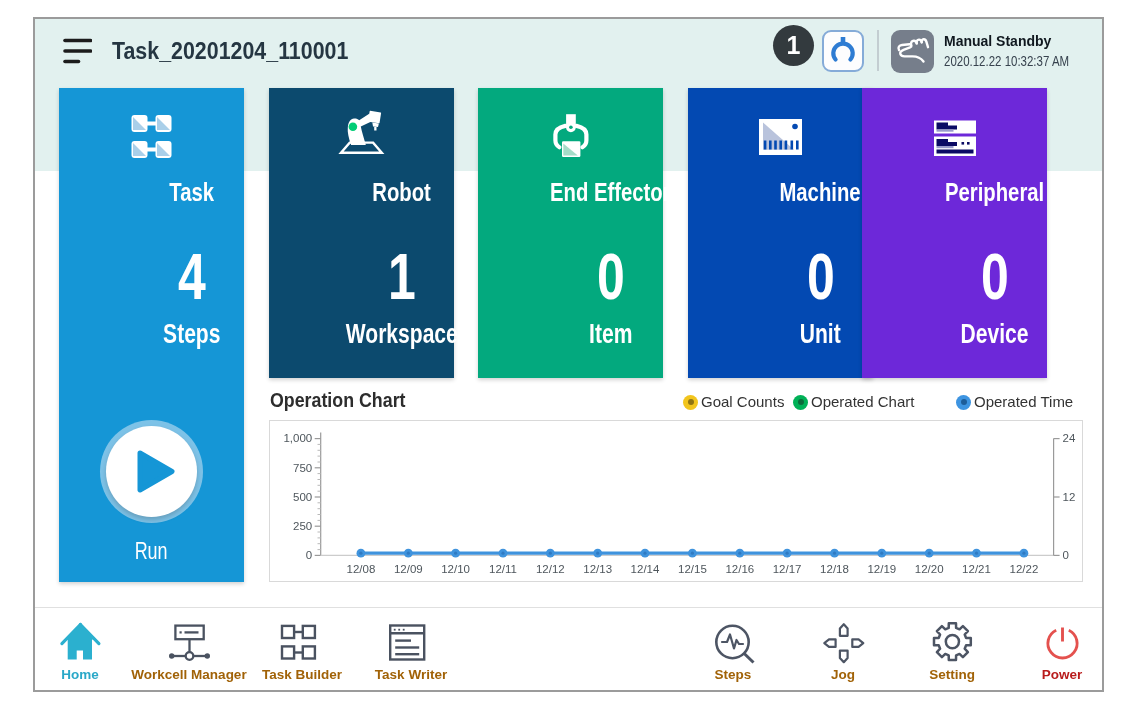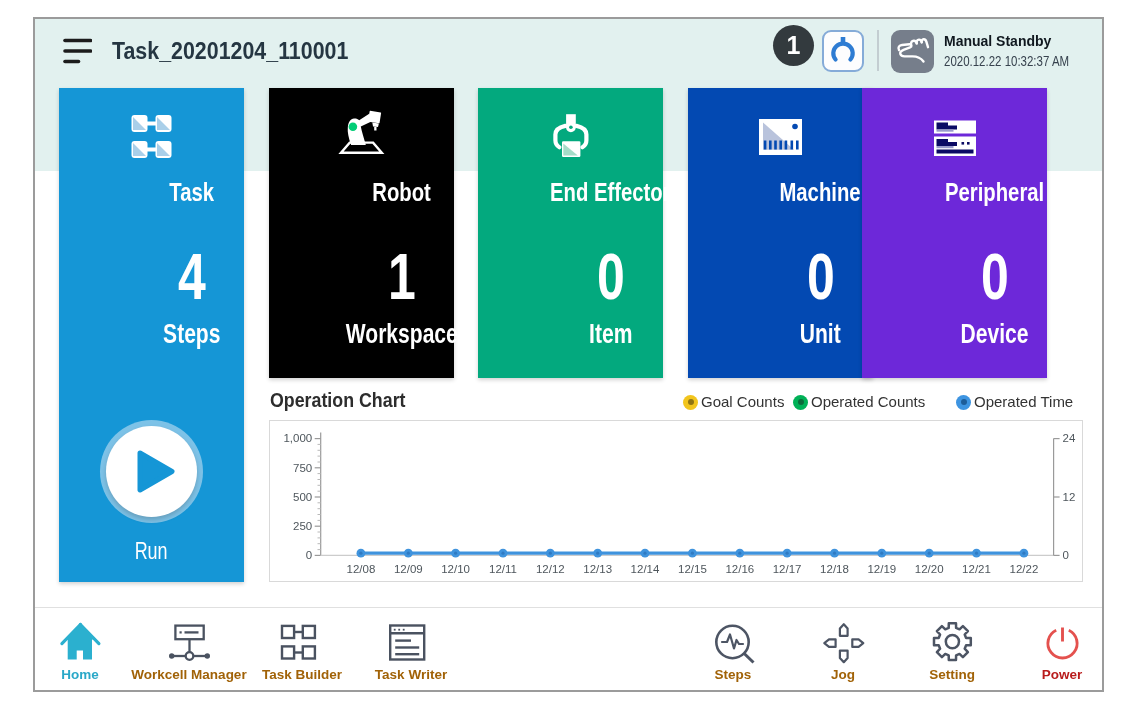--- a/index.html
+++ b/index.html
@@ -14,21 +14,21 @@
   .handbtn { left:891px; top:30px; width:43px; height:43px; background:#767e8b; border-radius:9px; }
   .mstandby { left:944px; top:33px; font-size:14px; font-weight:bold; color:#10181f; }
   .mdate { left:944px; top:53px; font-size:14px; color:#37424e; transform:scaleX(0.82); transform-origin:left; white-space:nowrap; }
   .card { top:88px; width:185px; height:290px; color:#fff; text-align:center; box-shadow:0 2px 4px rgba(0,0,0,0.18);padding-left:40px; }
   .card .icon { position:absolute; top:16px; left:0; width:100%; height:72px; }
   .card .t1 { position:absolute; top:88.5px; width:100%; font-size:26px; line-height:30px; font-weight:bold; }
   .card .num { position:absolute; top:157px; width:100%; font-size:64px; font-weight:bold; line-height:64px; }
   .card .t2 { position:absolute; top:233px; width:100%; font-size:27px; line-height:27px; font-weight:bold; }
   .card span, .runlbl span { display:inline-block; transform:scaleX(0.78); transform-origin:center; white-space:nowrap; }
   .c1 { left:59px; background:#1596d6; height:494px; }
-  .c2 { left:269px; background:#000000; }
+  .c2 { left:269px; background:#0c4a6e; }
   .c3 { left:478px; background:#03a97e; }
   .c4 { left:688px; background:#0349b2; }
   .c5 { left:862px; background:#6d28d9; }
   .runring { left:100px; top:420px; width:103px; height:103px; border-radius:50%; background:#7dc2e7; }
   .runwhite { left:106px; top:426px; width:91px; height:91px; border-radius:50%; background:#fff; box-shadow:0 3px 5px rgba(0,0,0,0.18); }
   .runlbl { left:59px; top:538px; width:185px; text-align:center; font-size:23px; line-height:26px; font-weight:normal; color:#fff; }
   .opchart { left:270px; top:389px; font-size:20px; font-weight:bold; color:#2d2d2d; transform:scaleX(0.89); transform-origin:left; white-space:nowrap; }
   .leg { top:393px; font-size:15px; color:#333; }
   .legdot { top:394.5px; width:15px; height:15px; border-radius:50%; }
   .legdot i { position:absolute; left:4.5px; top:4.5px; width:6px; height:6px; border-radius:50%; display:block; }
@@ -177,21 +177,21 @@
 <div class="abs runlbl"><span>Run</span></div>
 
 <div class="abs opchart">Operation Chart</div>
 <div class="abs legdot" style="left:683px;background:#f2c51d">
     <i style="background:#8f7413"></i>
   </div>
 <div class="abs leg" style="left:701px">Goal Counts</div>
 <div class="abs legdot" style="left:793px;background:#00b157">
     <i style="background:#0c6c3c"></i>
   </div>
-<div class="abs leg" style="left:811px">Operated Counts</div>
+<div class="abs leg" style="left:811px">Operated Chart</div>
 <div class="abs legdot" style="left:956px;background:#3d94e1">
     <i style="background:#1d5d99"></i>
   </div>
 <div class="abs leg" style="left:974px">Operated Time</div>
 <div class="abs chartbox"></div>
 <svg class="abs" style="left:269px;top:420px" width="814" height="162" viewBox="0 0 814 162">
 <line x1="51.7" y1="12.5" x2="51.7" y2="135.4" stroke="#9a9a9a" stroke-width="1.2"></line>
 <line x1="45.7" y1="18.6" x2="51.7" y2="18.6" stroke="#9a9a9a" stroke-width="1.2"></line>
 <text x="43.2" y="22.4" text-anchor="end" font-size="11.5" fill="#4e565c">1,000</text>
 <line x1="45.7" y1="47.8" x2="51.7" y2="47.8" stroke="#9a9a9a" stroke-width="1.2"></line>

